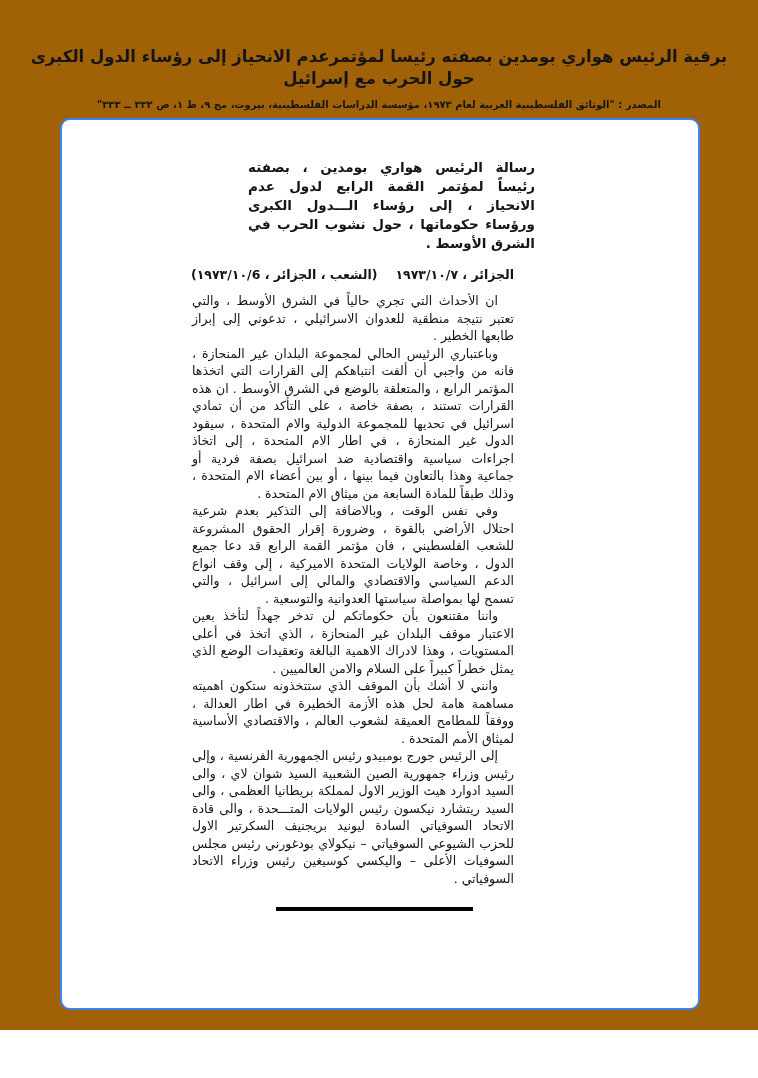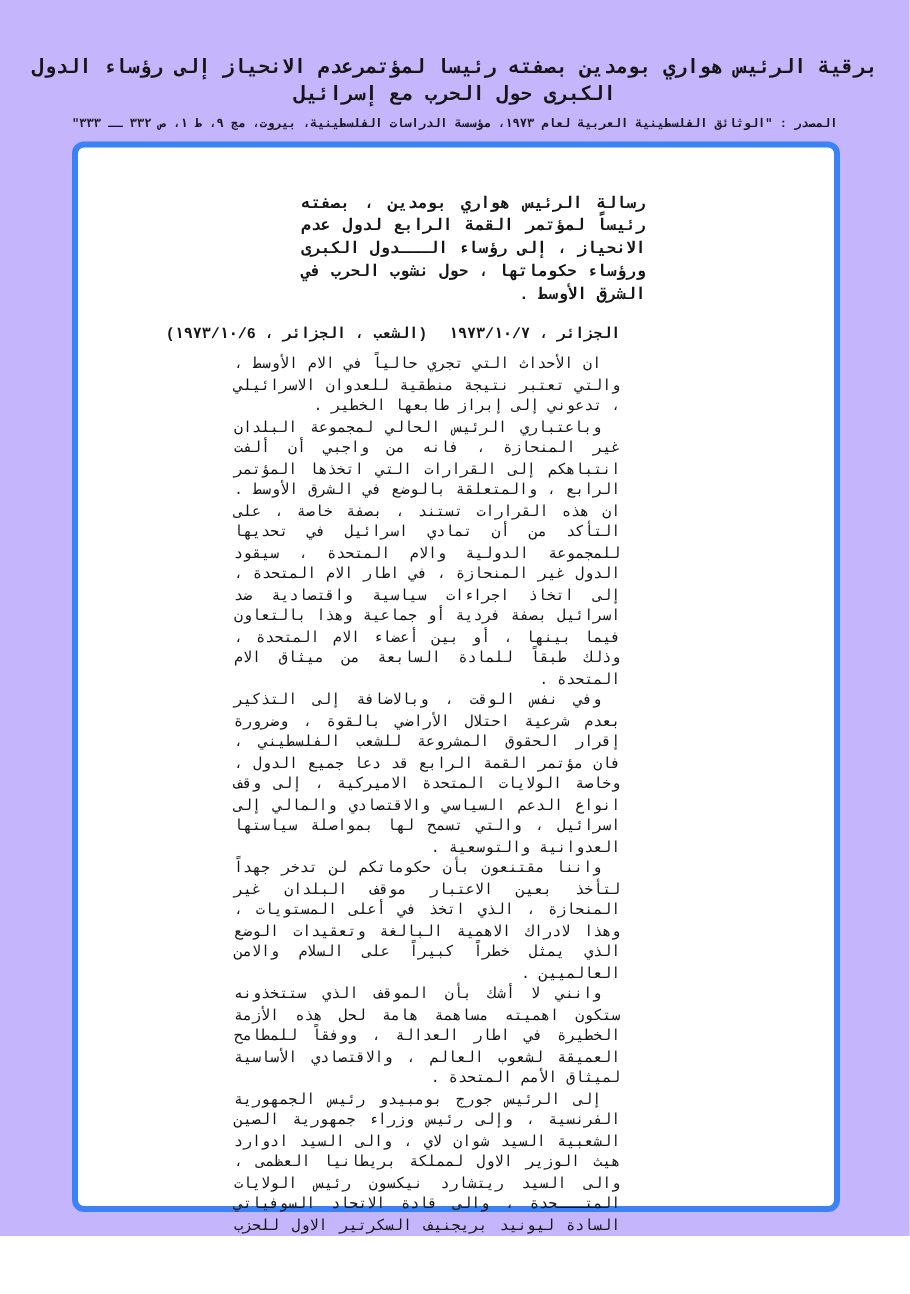--- a/index.html
+++ b/index.html
@@ -6,23 +6,22 @@
   html, body { margin: 0; padding: 0; }
   body {
     width: 758px; height: 1078px;
     background: #ffffff;
     font-family: "DejaVu Sans", sans-serif;
     color: #151515;
   }
   .page {
     position: relative;
     width: 758px; height: 1030px;
-    background: #c4b5fd;
+    background: #a16207;
     overflow: hidden;
-    font-family: Liberation Mono, monospace;
   }
   
   .header {
     position: absolute;
     top: 46px; left: 20px; right: 20px;
     direction: rtl;
     text-align: center;
   }
   .header-title {
     font-size: 16.5px;
@@ -34,21 +33,21 @@
     margin-top: 8px;
     font-size: 10px;
     font-weight: bold;
     line-height: 14px;
   }
   
   .green-box {
     position: absolute;
     left: 60px; top: 118px;
     width: 640px; height: 892px;
-    border: 5px solid #3b82f6;
+    border: 2px solid #3b82f6;
     border-radius: 10px;
     background: #ffffff;
   }
   
   .doc-column {
     position: absolute;
     left: 130px; top: 38px;
     width: 322px;
     direction: rtl;
   }
@@ -96,21 +95,21 @@
   <div class="green-box">
     <div class="doc-column">
 
       <div class="doc-intro">رسالة الرئيس هواري بومدين ، بصفته رئيساً لمؤتمر القمة الرابع لدول عدم الانحياز ، إلى رؤساء الـــدول الكبرى ورؤساء حكوماتها ، حول نشوب الحرب في الشرق الأوسط .</div>
 
       <div class="dateline">
         <span>الجزائر ، ١٩٧٣/١٠/٧</span>
         <span>(الشعب ، الجزائر ، ١٩٧٣/١٠/6)</span>
       </div>
 
-      <p class="doc-par">ان الأحداث التي تجري حالياً في الام الأوسط ، والتي تعتبر نتيجة منطقية للعدوان الاسرائيلي ، تدعوني إلى إبراز طابعها الخطير .</p>
+      <p class="doc-par">ان الأحداث التي تجري حالياً في الشرق الأوسط ، والتي تعتبر نتيجة منطقية للعدوان الاسرائيلي ، تدعوني إلى إبراز طابعها الخطير .</p>
       <p class="doc-par">وباعتباري الرئيس الحالي لمجموعة البلدان غير المنحازة ، فانه من واجبي أن ألفت انتباهكم إلى القرارات التي اتخذها المؤتمر الرابع ، والمتعلقة بالوضع في الشرق الأوسط . ان هذه القرارات تستند ، بصفة خاصة ، على التأكد من أن تمادي اسرائيل في تحديها للمجموعة الدولية والام المتحدة ، سيقود الدول غير المنحازة ، في اطار الام المتحدة ، إلى اتخاذ اجراءات سياسية واقتصادية ضد اسرائيل بصفة فردية أو جماعية وهذا بالتعاون فيما بينها ، أو بين أعضاء الام المتحدة ، وذلك طبقاً للمادة السابعة من ميثاق الام المتحدة .</p>
       <p class="doc-par">وفي نفس الوقت ، وبالاضافة إلى التذكير بعدم شرعية احتلال الأراضي بالقوة ، وضرورة إقرار الحقوق المشروعة للشعب الفلسطيني ، فان مؤتمر القمة الرابع قد دعا جميع الدول ، وخاصة الولايات المتحدة الاميركية ، إلى وقف انواع الدعم السياسي والاقتصادي والمالي إلى اسرائيل ، والتي تسمح لها بمواصلة سياستها العدوانية والتوسعية .</p>
       <p class="doc-par">واننا مقتنعون بأن حكوماتكم لن تدخر جهداً لتأخذ بعين الاعتبار موقف البلدان غير المنحازة ، الذي اتخذ في أعلى المستويات ، وهذا لادراك الاهمية البالغة وتعقيدات الوضع الذي يمثل خطراً كبيراً على السلام والامن العالميين .</p>
       <p class="doc-par">وانني لا أشك بأن الموقف الذي ستتخذونه ستكون اهميته مساهمة هامة لحل هذه الأزمة الخطيرة في اطار العدالة ، ووفقاً للمطامح العميقة لشعوب العالم ، والاقتصادي الأساسية لميثاق الأمم المتحدة .</p>
       <p class="doc-par">إلى الرئيس جورج بومبيدو رئيس الجمهورية الفرنسية ، وإلى رئيس وزراء جمهورية الصين الشعبية السيد شوان لاي ، والى السيد ادوارد هيث الوزير الاول لمملكة بريطانيا العظمى ، والى السيد ريتشارد نيكسون رئيس الولايات المتـــحدة ، والى قادة الاتحاد السوفياتي السادة ليونيد بريجنيف السكرتير الاول للحزب الشيوعي السوفياتي – نيكولاي بودغورني رئيس مجلس السوفيات الأعلى – واليكسي كوسيغين رئيس وزراء الاتحاد السوفياتي .</p>
 
       <div class="divider"></div>
 
     </div>
   </div>

